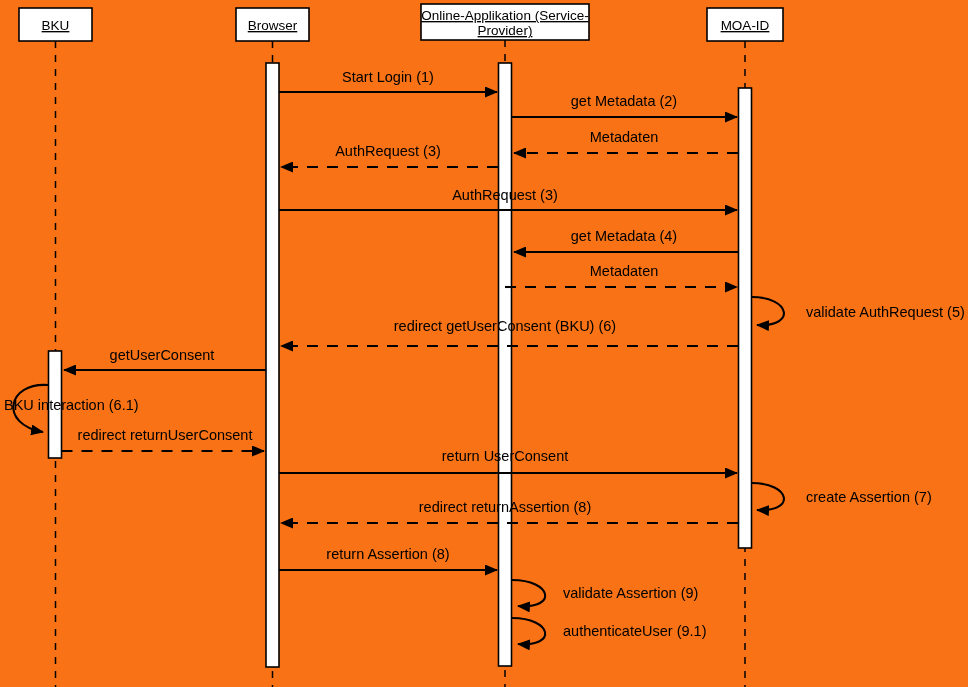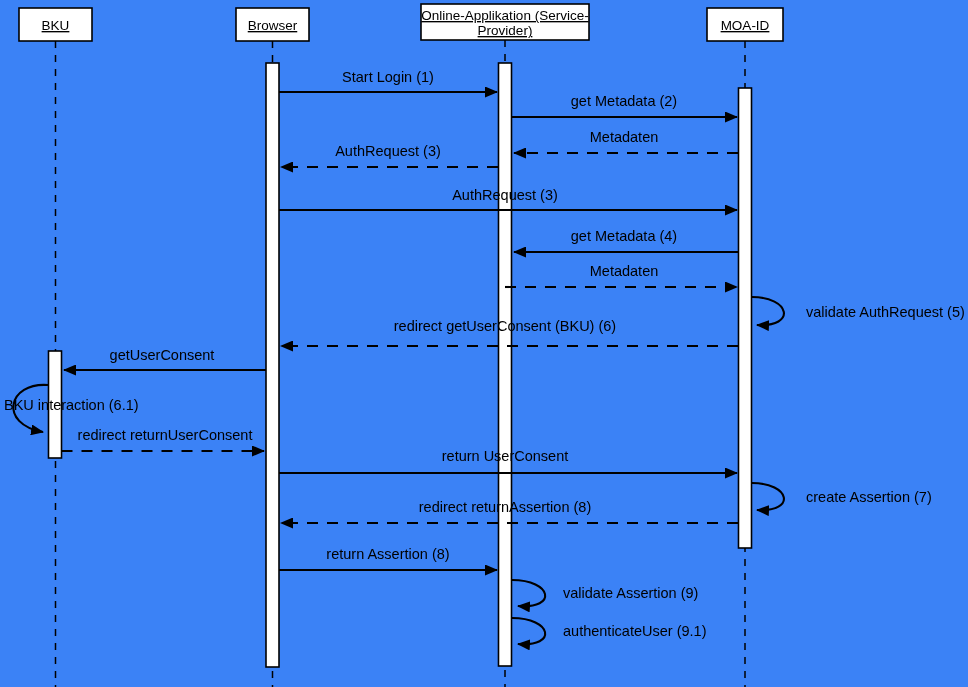--- a/index.html
+++ b/index.html
@@ -10,21 +10,21 @@
   }
   body {
     font-family: "Liberation Sans", sans-serif;
     color: #000000;
   }
   #diagram-root {
     position: relative;
     width: 968px;
     height: 687px;
     overflow: hidden;
-    background: #3b82f6;
+    background: #f97316;
   }
   #seq-svg {
     position: absolute;
     top: 0;
     left: 0;
     width: 968px;
     height: 687px;
   }
   .lifeline-box {
     fill: #ffffff;

